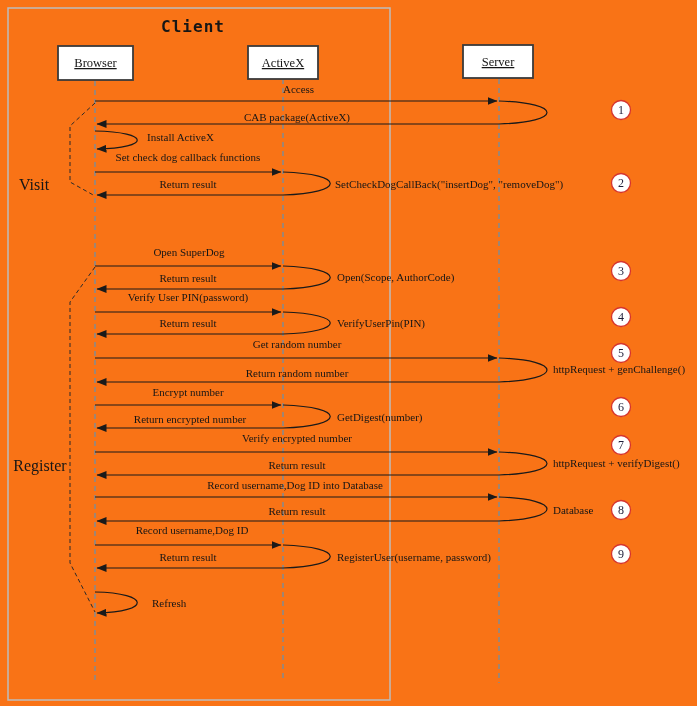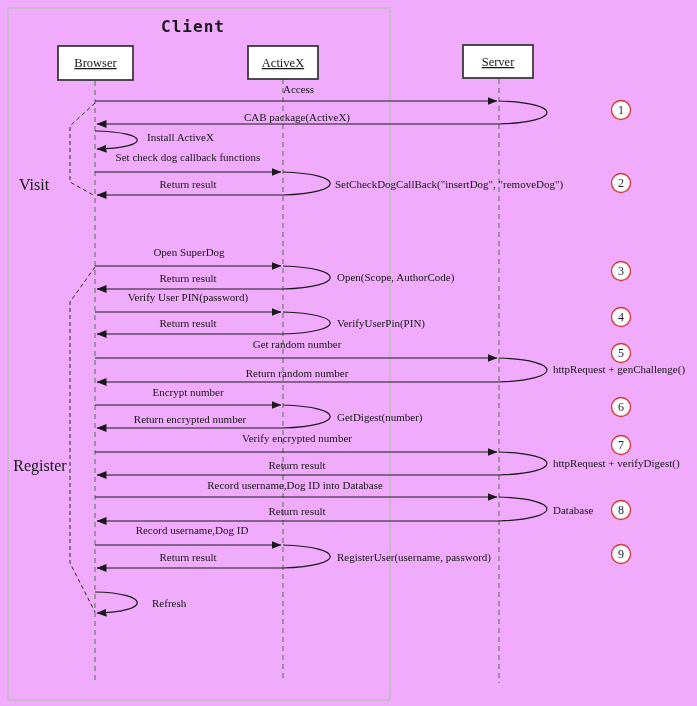--- a/index.html
+++ b/index.html
@@ -1,16 +1,16 @@
 <!DOCTYPE html>
 <html><head>
 <meta charset="utf-8">
 <style>
   html,body { margin:0; padding:0; background:#ffffff; }
-  .stage { position:relative; width:697px; height:706px; background:#f0abfc; overflow:hidden; }
+  .stage { position:relative; width:697px; height:706px; background:#f97316; overflow:hidden; }
   svg text { fill:#161616; }
   .msg     { font:11px "Liberation Serif", serif; }
   .mid     { text-anchor:middle; }
   .actor   { font:12.5px "Liberation Serif", serif; text-decoration:underline; text-anchor:middle; }
   .section { font:16px "Liberation Serif", serif; text-anchor:middle; }
   .title   { font:700 16px "DejaVu Sans Mono", monospace; text-anchor:middle; letter-spacing:1px; }
   .step    { font:12px "Liberation Serif", serif; fill:#1d1d38; text-anchor:middle; }
   .arrow   { stroke:#1a1a1a; stroke-width:1.2; fill:none; }
   .loop    { stroke:#1a1a1a; stroke-width:1.2; fill:none; }
   .lifeline{ stroke:#8a8a8a; stroke-width:1.6; stroke-dasharray:5 4; fill:none; }

